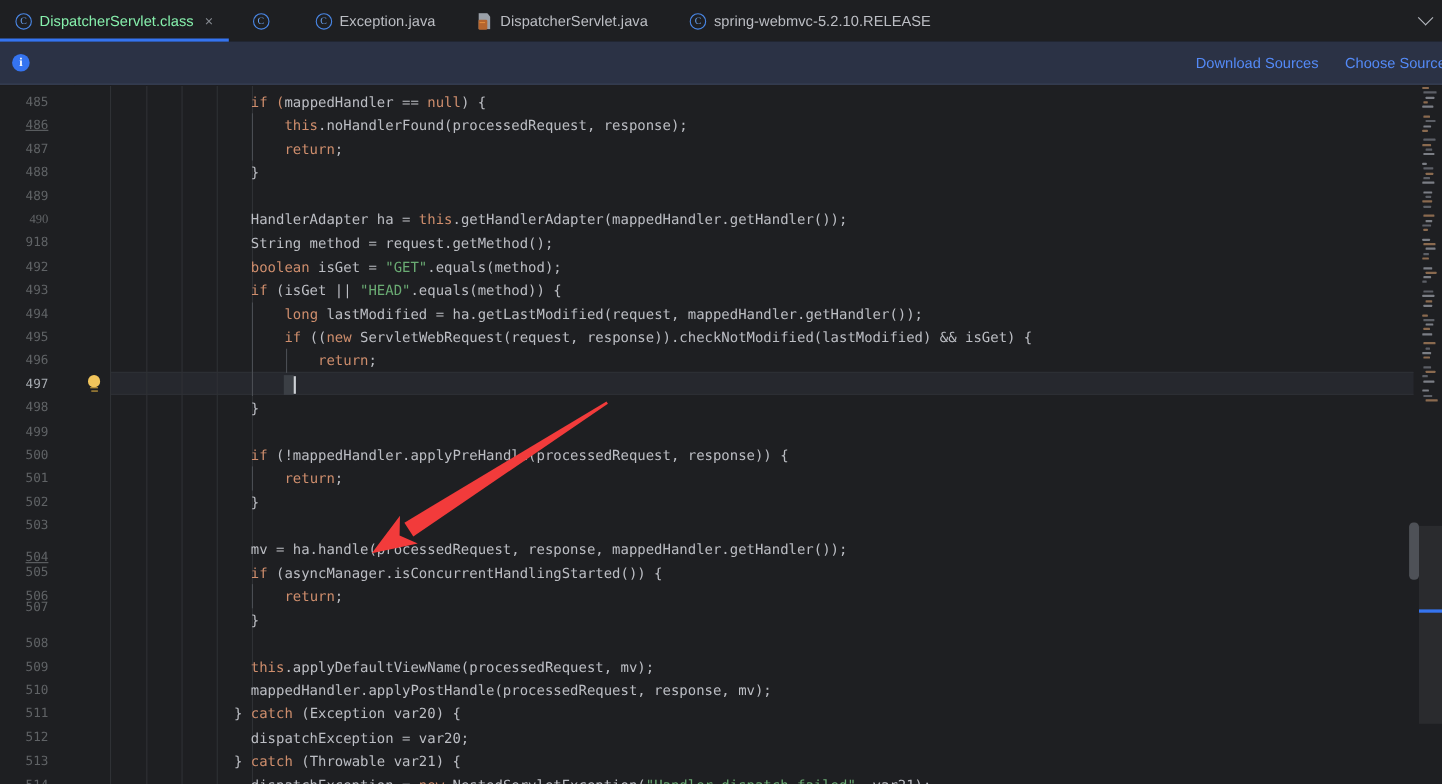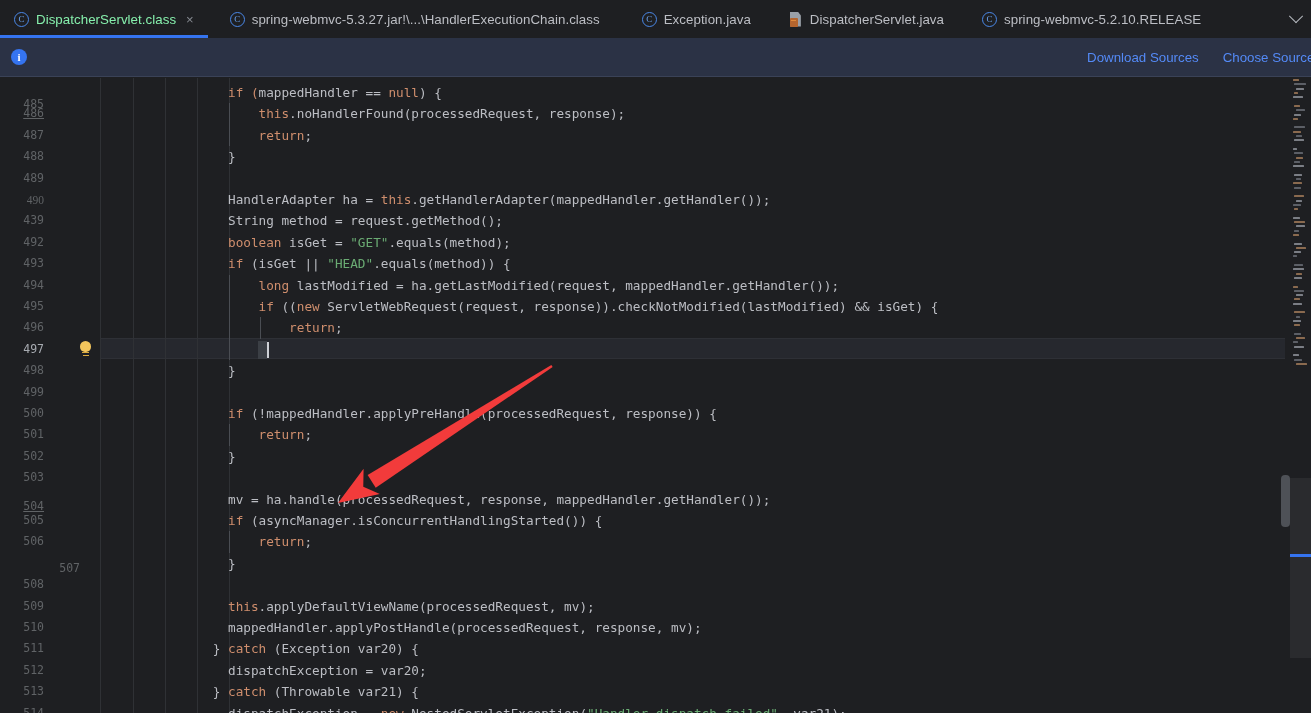--- a/index.html
+++ b/index.html
@@ -304,21 +304,20 @@
   <div id="tabbar">
 
     <div class="tab active" style="padding-left:14px;">
       <span class="ic-class">C</span>
       <span class="tab-label">DispatcherServlet.class</span>
       <span class="tab-close">×</span>
     </div>
 
     <div class="tab" style="padding-left:22px;">
       <span class="ic-class">C</span>
-      <span class="tab-label">spring-webmvc-5.3.27.jar!\...\HandlerExecutionChain.class</span>
     </div>
 
     <div class="tab" style="padding-left:28px;">
       <span class="ic-class">C</span>
       <span class="tab-label">Exception.java</span>
     </div>
 
     <div class="tab" style="padding-left:24px;">
       <span class="ic-java">
         <span class="j-page"></span>
@@ -350,43 +349,43 @@
     <div id="curline" style="top: 259.8px;"></div>
 
     <div class="iguide" style="left:68px;"></div>
     <div class="iguide" style="left:100px;"></div>
     <div class="iguide" style="left:133px;"></div>
     <div class="iguide" style="left:165px;"></div>
     <div class="iguide" style="left:197px;"></div>
     <div class="iguide" style="left:229px;"></div>
 
     <div id="gutter">
-        <div class="lnum" style="top: 4px; margin-top: 12px;">485</div>
+        <div class="lnum" style="top: 4px;">485</div>
         <div class="lnum" style="top: 25.4px; text-decoration: underline;">486</div>
         <div class="lnum" style="top: 46.8px;">487</div>
         <div class="lnum" style="top: 68.2px;">488</div>
         <div class="lnum" style="top: 89.6px;">489</div>
         <div class="lnum" style="top: 112px; font-family: Liberation Serif, serif;">490</div>
-        <div class="lnum" style="top: 132.4px;">439</div>
+        <div class="lnum" style="top: 132.4px;">918</div>
         <div class="lnum" style="top: 153.8px;">492</div>
         <div class="lnum" style="top: 175.2px;">493</div>
         <div class="lnum" style="top: 196.6px;">494</div>
         <div class="lnum" style="top: 218px;">495</div>
         <div class="lnum" style="top: 239.4px;">496</div>
         <div class="lnum cur" style="top: 260.8px;">497</div>
         <div class="lnum" style="top: 282.2px;">498</div>
         <div class="lnum" style="top: 303.6px;">499</div>
         <div class="lnum" style="top: 325px;">500</div>
         <div class="lnum" style="top: 346.4px;">501</div>
         <div class="lnum" style="top: 367.8px;">502</div>
         <div class="lnum" style="top: 389.2px;">503</div>
         <div class="lnum" style="top: 418px; text-decoration: underline;">504</div>
         <div class="lnum" style="top: 432px;">505</div>
         <div class="lnum" style="top: 453.4px;">506</div>
-        <div class="lnum" style="top: 480px; margin-left: 36px;">507</div>
+        <div class="lnum" style="top: 463px;">507</div>
         <div class="lnum" style="top: 496.2px;">508</div>
         <div class="lnum" style="top: 517.6px;">509</div>
         <div class="lnum" style="top: 539px;">510</div>
         <div class="lnum" style="top: 560.4px;">511</div>
         <div class="lnum" style="top: 581.8px;">512</div>
         <div class="lnum" style="top: 603.2px;">513</div>
         <div class="lnum" style="top: 624.6px;">514</div>
       </div>
 
     <div id="bulb" style="left: 78px; top: 262.8px;">

